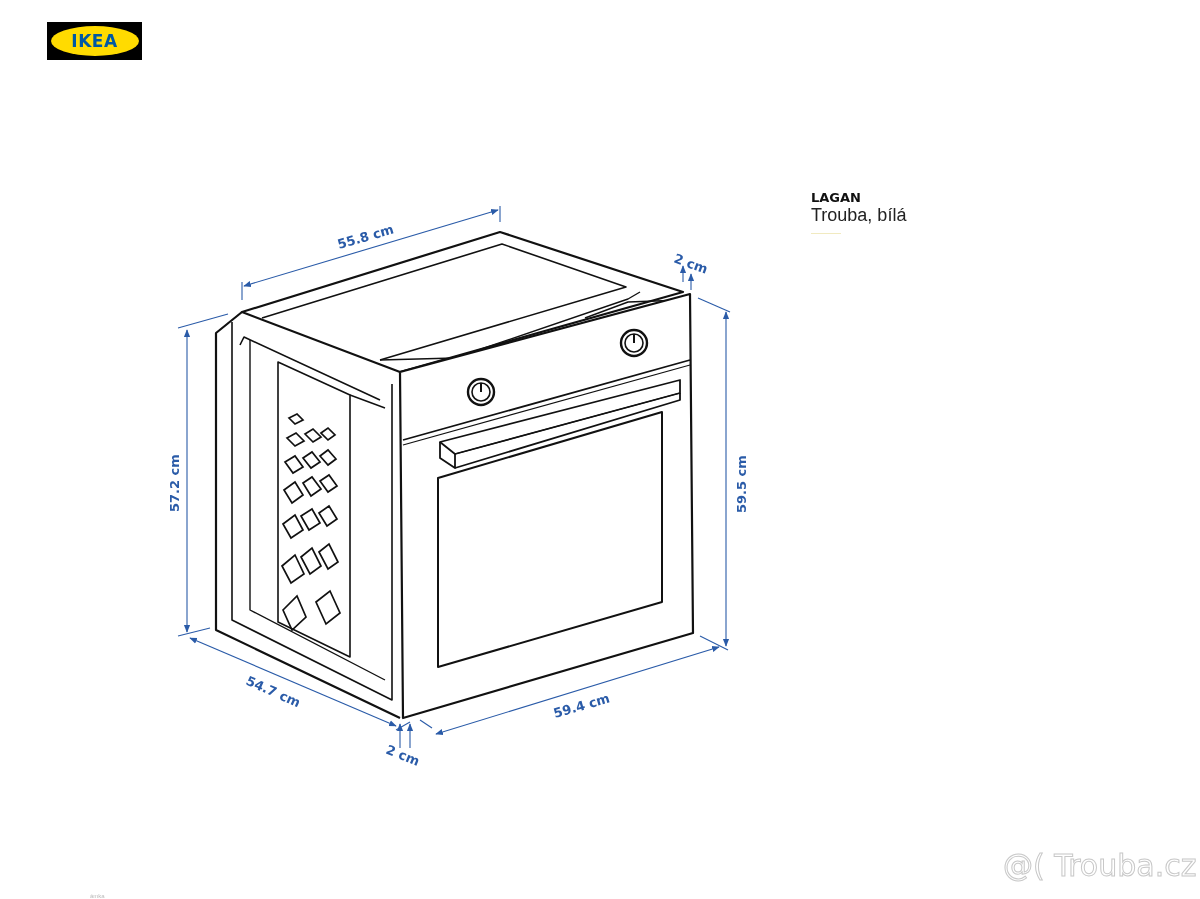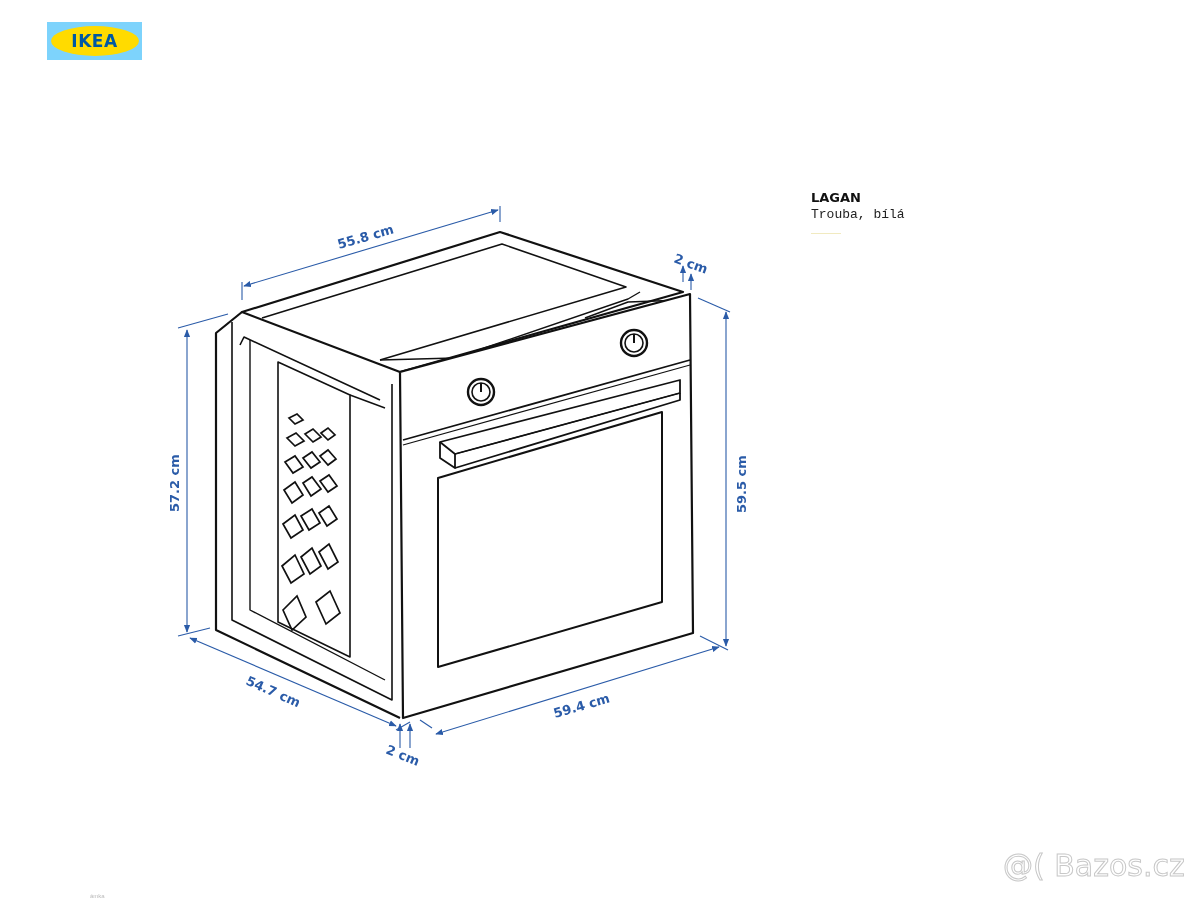--- a/index.html
+++ b/index.html
@@ -1,31 +1,31 @@
 <!DOCTYPE html>
 <html><head>
   <meta charset="utf-8">
   <style>
     html, body { margin: 0; padding: 0; background: #ffffff; }
     body { width: 1200px; height: 899px; position: relative; overflow: hidden; font-family: "Liberation Sans", sans-serif; }
     .logo {
       position: absolute; left: 47px; top: 22px; width: 95px; height: 38px;
-      background: #7dd3fc; display: flex; align-items: center; justify-content: center;
+      background: #000000; display: flex; align-items: center; justify-content: center;
     }
     .logo-oval {
       width: 88px; height: 30px; border-radius: 50%; background: #ffdb00;
       display: flex; align-items: center; justify-content: center;
     }
     .logo-text {
       font-family: "DejaVu Sans", sans-serif; font-weight: bold; font-size: 17px;
       color: #0058a3; letter-spacing: 0.5px;
     }
     .product { position: absolute; left: 811px; top: 189px; }
     .product-name { font-family: "DejaVu Sans", sans-serif; font-weight: bold; font-size: 13px; color: #111; line-height: 17px; }
-    .product-desc { font-family: Liberation Mono, monospace; font-size: 13px; color: #222; line-height: 18px; }
+    .product-desc { font-family: Liberation Sans, sans-serif; font-size: 18px; color: #222; line-height: 18px; }
     .product-rule { width: 30px; height: 1px; background: #f1eac0; margin-top: 9px; }
     .watermark {
       position: absolute; left: 1003px; top: 848px; font-family: "DejaVu Sans", sans-serif;
       font-size: 30px; color: #fff; -webkit-text-stroke: 1px #c8c8c8; letter-spacing: 0px;
     }
     .faint { position: absolute; left: 90px; top: 893px; font-size: 6px; color: #bbb; }
     svg.diagram { position: absolute; left: 0; top: 0; }
     .dim { font-family: "DejaVu Sans", sans-serif; font-weight: bold; font-size: 13px; fill: #2a5ba8; }
   </style>
 </head>
@@ -139,14 +139,14 @@
 
   <text class="dim" transform="translate(339,249) rotate(-16)">55.8 cm</text>
   <text class="dim" transform="translate(673,262) rotate(20)">2 cm</text>
   <text class="dim" transform="translate(179,512) rotate(-90)">57.2 cm</text>
   <text class="dim" transform="translate(746,513) rotate(-90)">59.5 cm</text>
   <text class="dim" transform="translate(245,684) rotate(24)">54.7 cm</text>
   <text class="dim" transform="translate(385,753) rotate(22)">2 cm</text>
   <text class="dim" transform="translate(555,718) rotate(-16)">59.4 cm</text>
 </svg>
 
-<div class="watermark">@( Bazos.cz</div>
+<div class="watermark">@( Trouba.cz</div>
 <div class="faint">ámka</div>
 
 </body></html>

